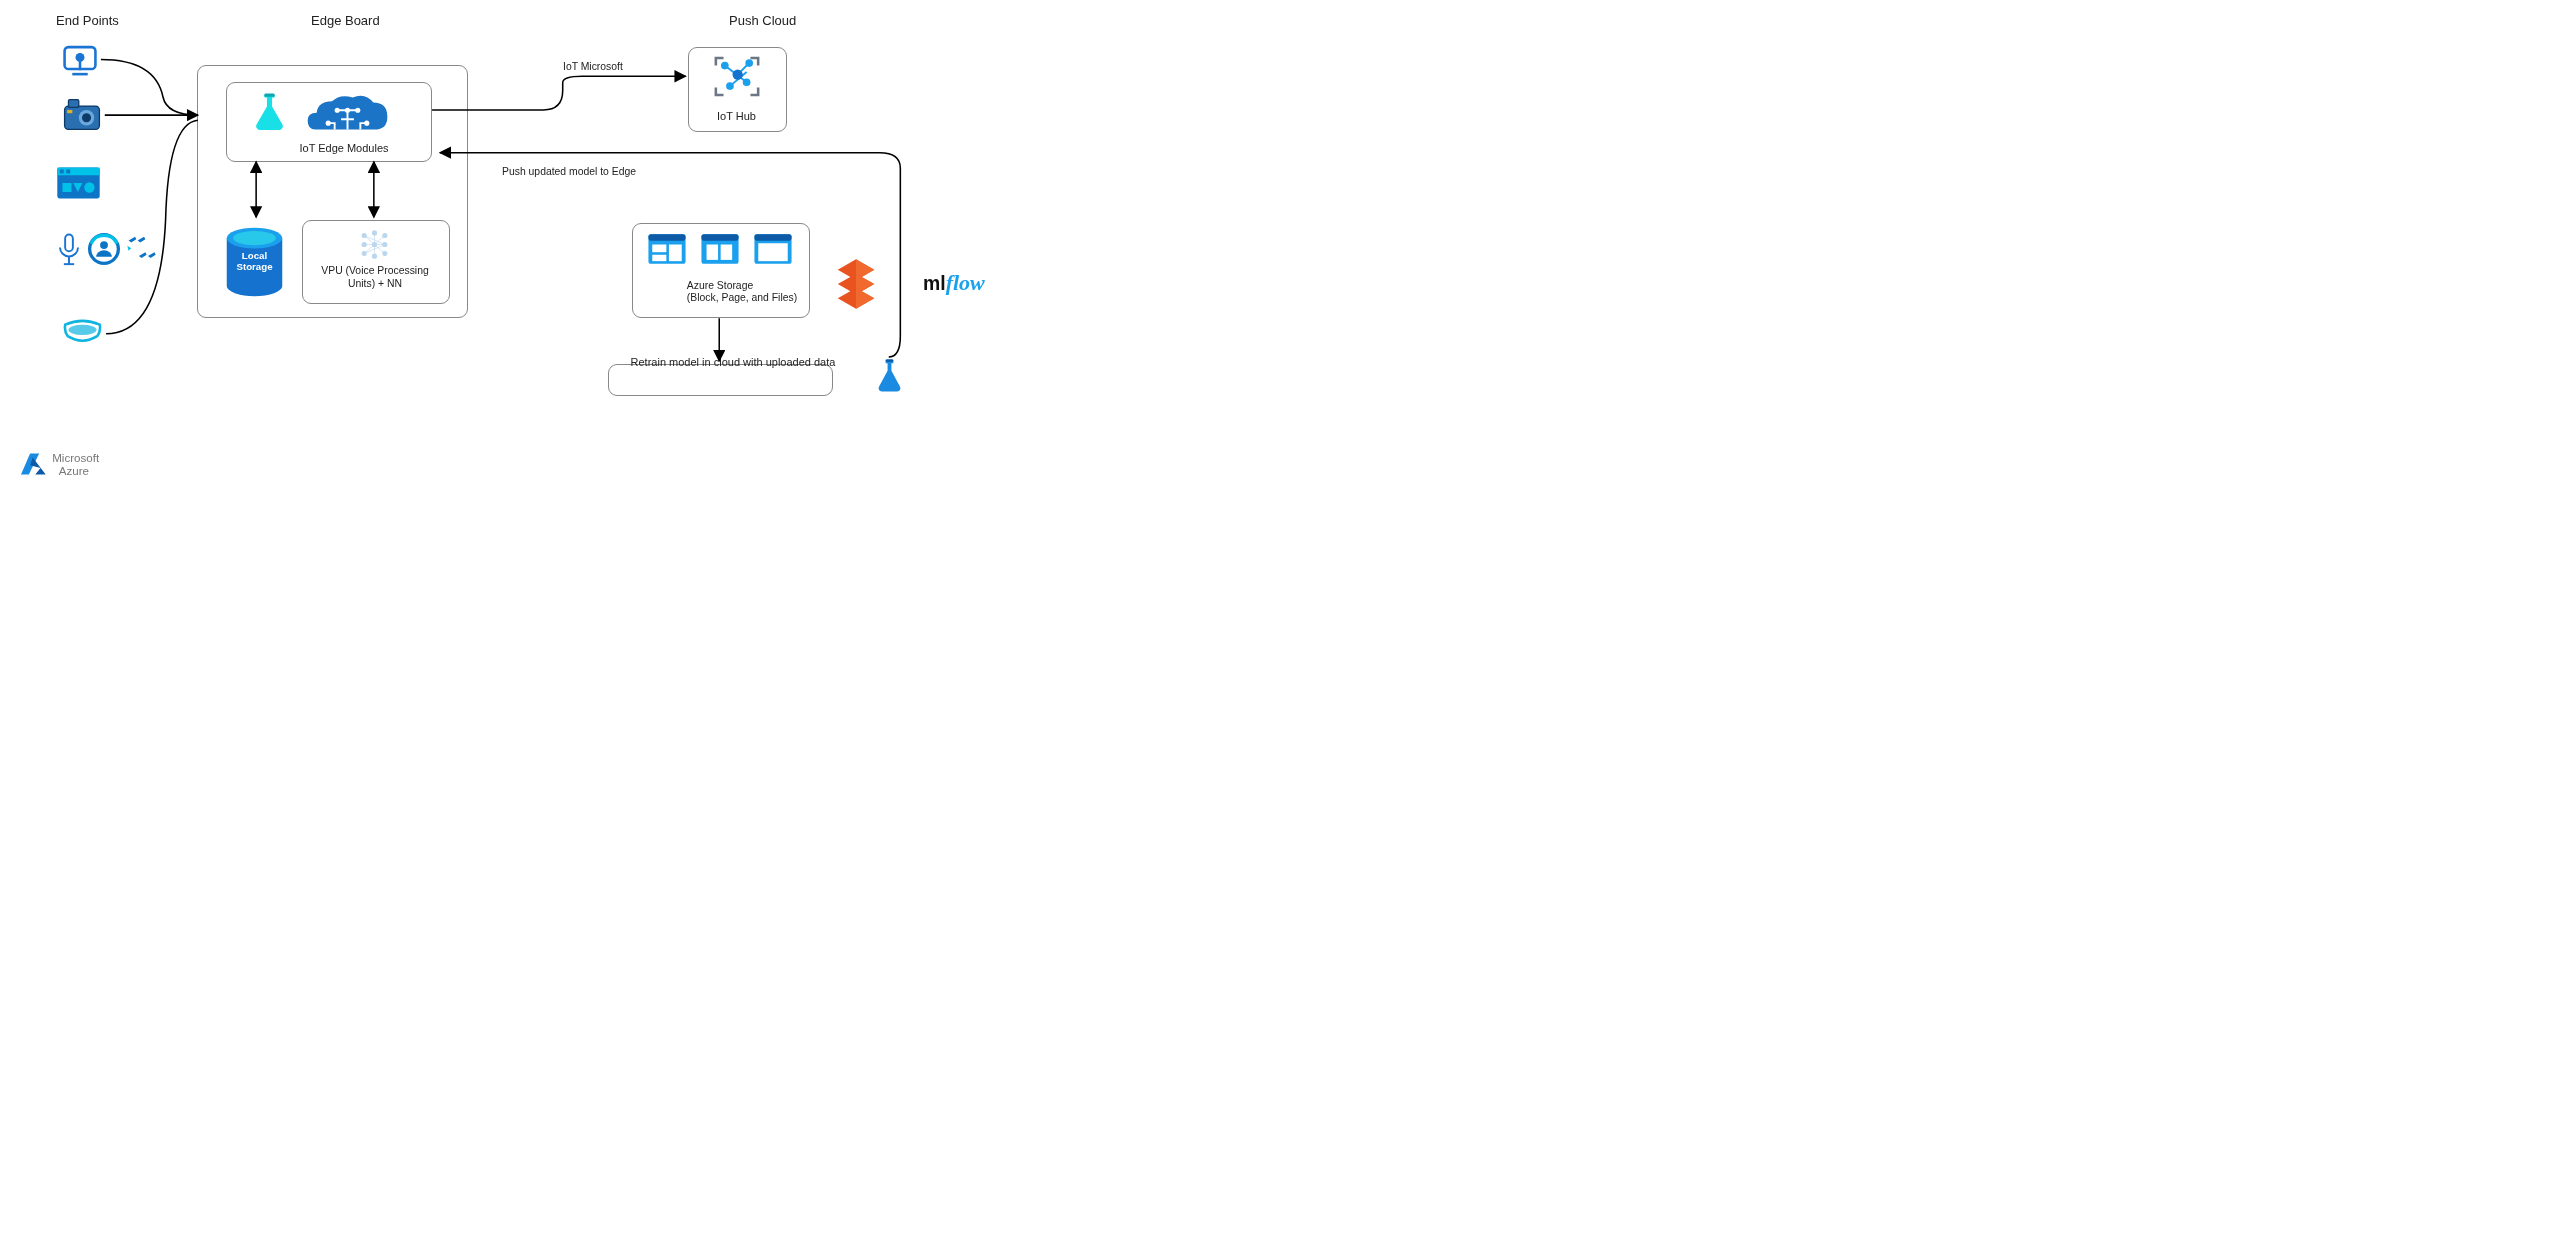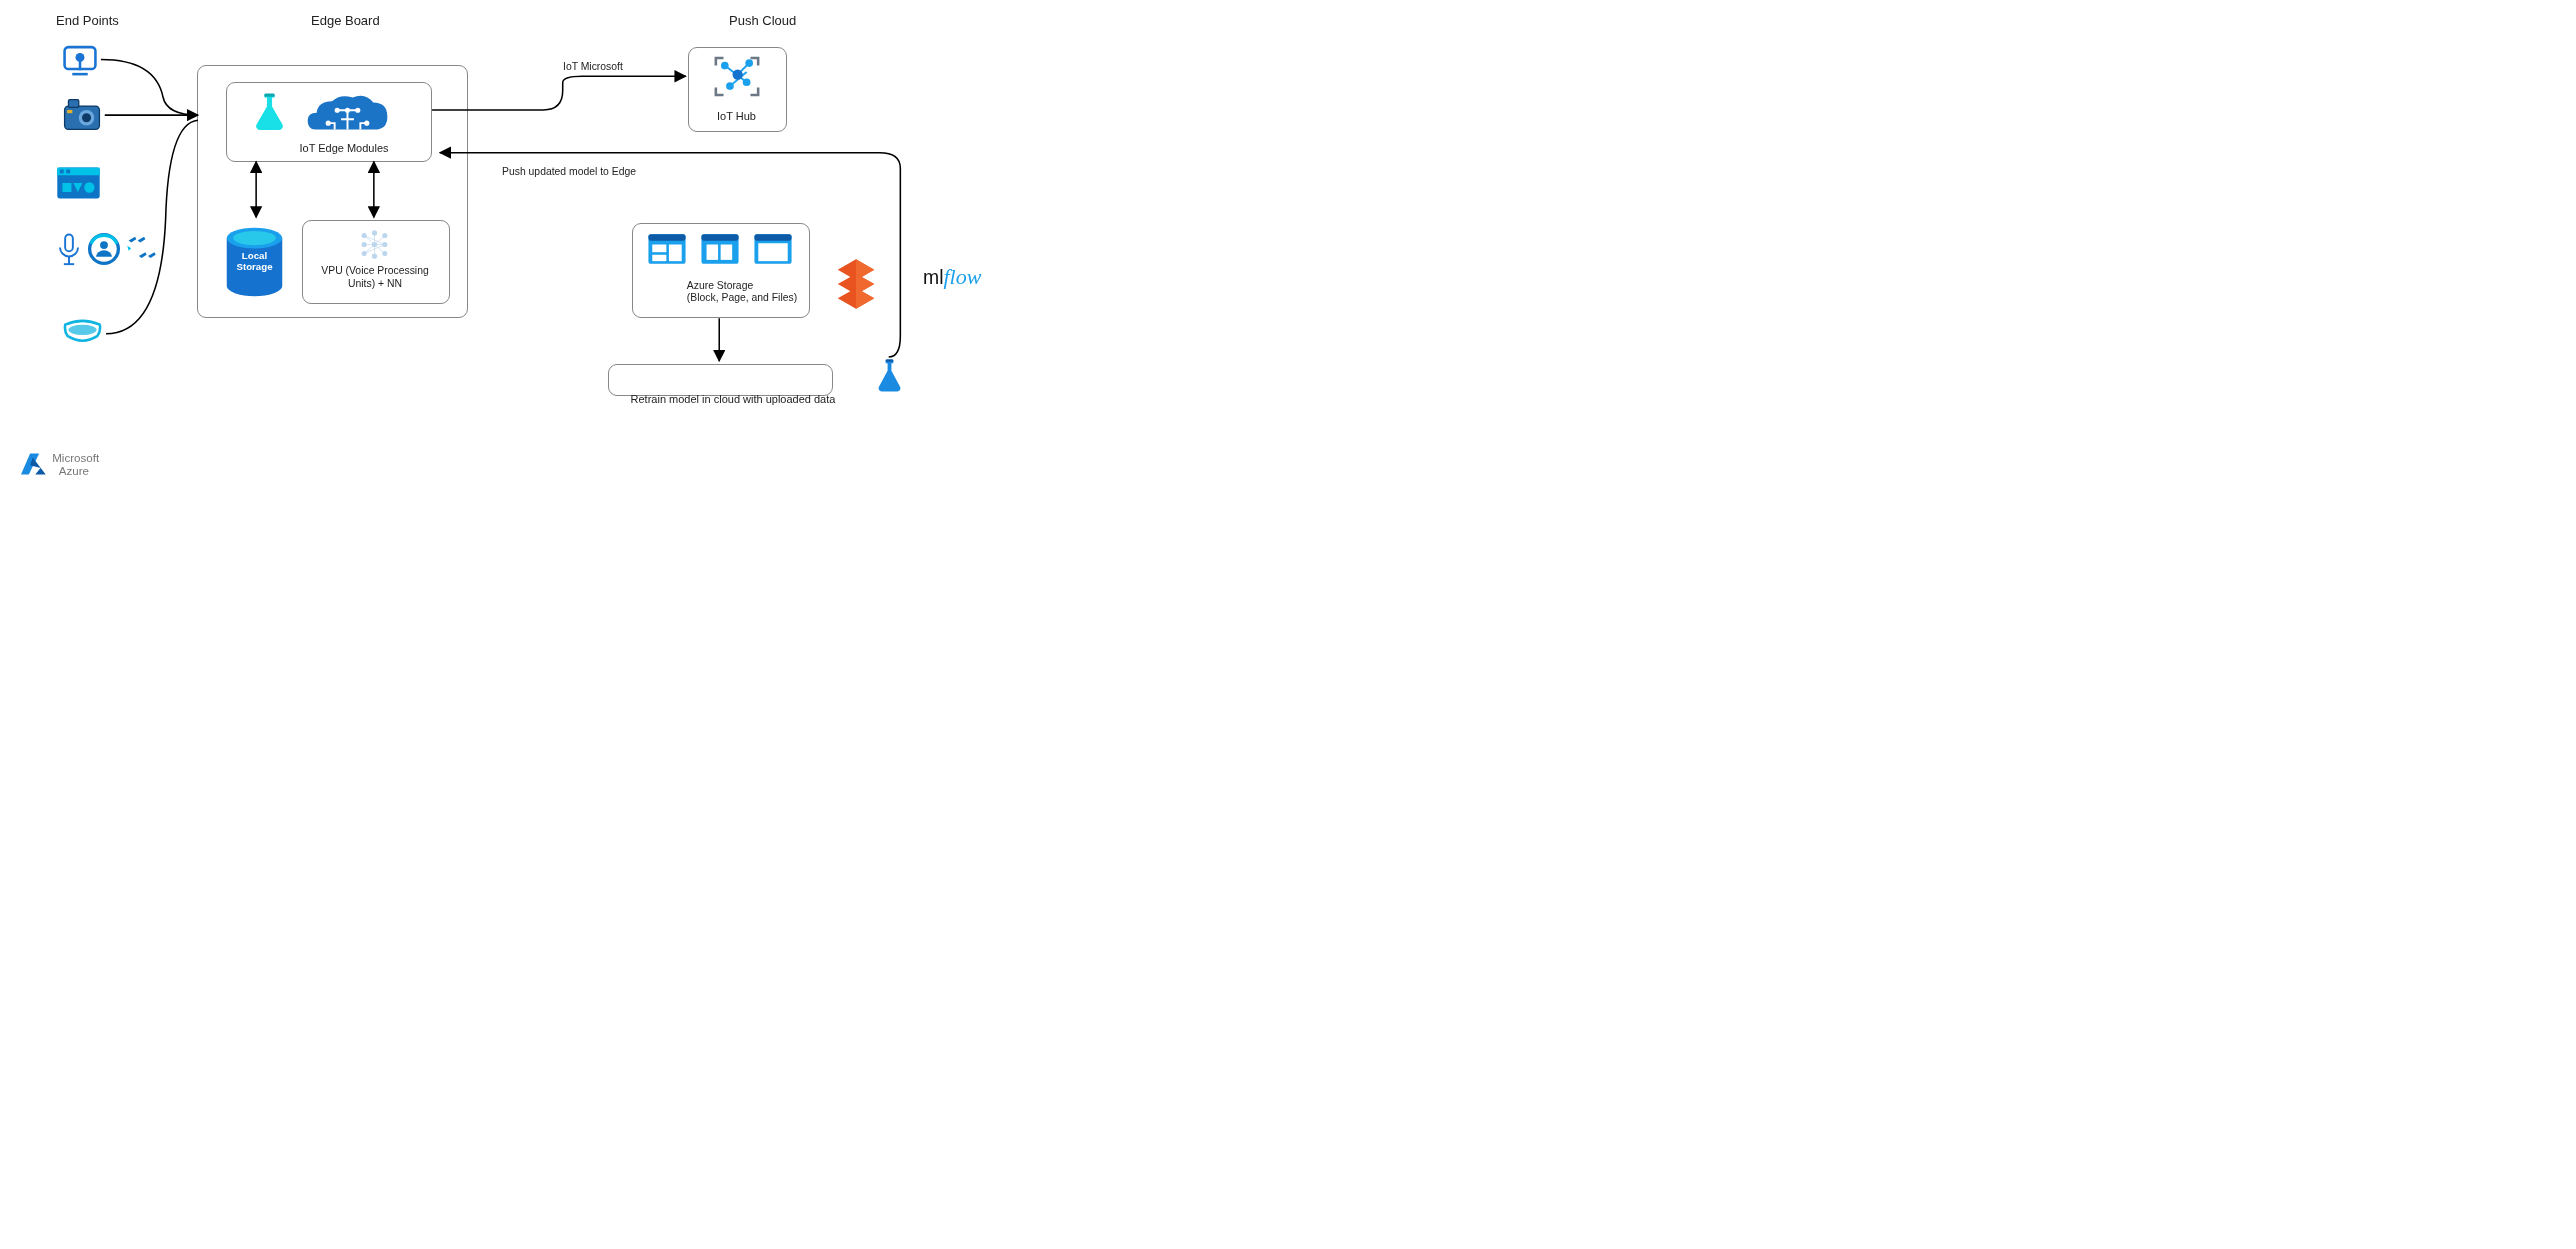--- a/index.html
+++ b/index.html
@@ -134,40 +134,40 @@
     <svg width="40" height="32" viewBox="0 0 62 50">
         <rect x="2" y="2" width="58" height="46" rx="4" fill="#1aa0ec"></rect>
         <rect x="2" y="2" width="58" height="10" rx="4" fill="#0d5aa7"></rect>
         <rect x="8" y="16" width="46" height="28" fill="#fff"></rect>
       </svg>
   </div>
   <div class="lbl small" style="left:632px;top:280px;width:176px">Azure Storage</div>
   <div class="lbl small" style="left:648px;top:292px;width:188px">(Block, Page, and Files)</div>
 
   <div class="box" style="left:608px;top:364px;width:223px;height:30px"></div>
-  <div class="lbl" style="left:608px;top:393px;width:250px">Retrain model in cloud with uploaded data</div>
+  <div class="lbl" style="left:608px;top:356px;width:250px">Retrain model in cloud with uploaded data</div>
 
   <div class="iconcell" style="left:828px;top:258px">
     <svg width="56" height="56" viewBox="0 0 86 86">
       <g transform="translate(43 18)">
           <polygon points="0,-16 28,0 0,16 -28,0" fill="#e8531f"></polygon>
           <polygon points="0,-16 28,0 0,16" fill="#f06a2f"></polygon>
         </g>
       <g transform="translate(43 40)">
           <polygon points="0,-16 28,0 0,16 -28,0" fill="#e8531f"></polygon>
           <polygon points="0,-16 28,0 0,16" fill="#f06a2f"></polygon>
         </g>
       <g transform="translate(43 62)">
           <polygon points="0,-16 28,0 0,16 -28,0" fill="#e8531f"></polygon>
           <polygon points="0,-16 28,0 0,16" fill="#f06a2f"></polygon>
         </g>
     </svg>
   </div>
 
-  <div class="iconcell" style="left:923px;top:264px;font-size:19.4px;font-weight:400">
+  <div class="iconcell" style="left:923px;top:270px;font-size:19.4px;font-weight:700">
     <span style="color:#111">ml</span><span style="color:#1aa0ec;font-style:italic;font-family:Georgia,serif;font-size:22px">flow</span>
   </div>
 
   <div class="iconcell" style="left:874px;top:358px">
     <svg width="31" height="36" viewBox="0 0 48 56">
       <path d="M18 4 h12 v4 h-3 v12 l13 24 a5 5 0 0 1 -4 8 H12 a5 5 0 0 1 -4 -8 l13 -24 V8 h-3 Z" fill="#1a8be0"></path>
       <rect x="18" y="2" width="12" height="4" rx="2" fill="#0d5aa7"></rect>
     </svg>
   </div>
 

